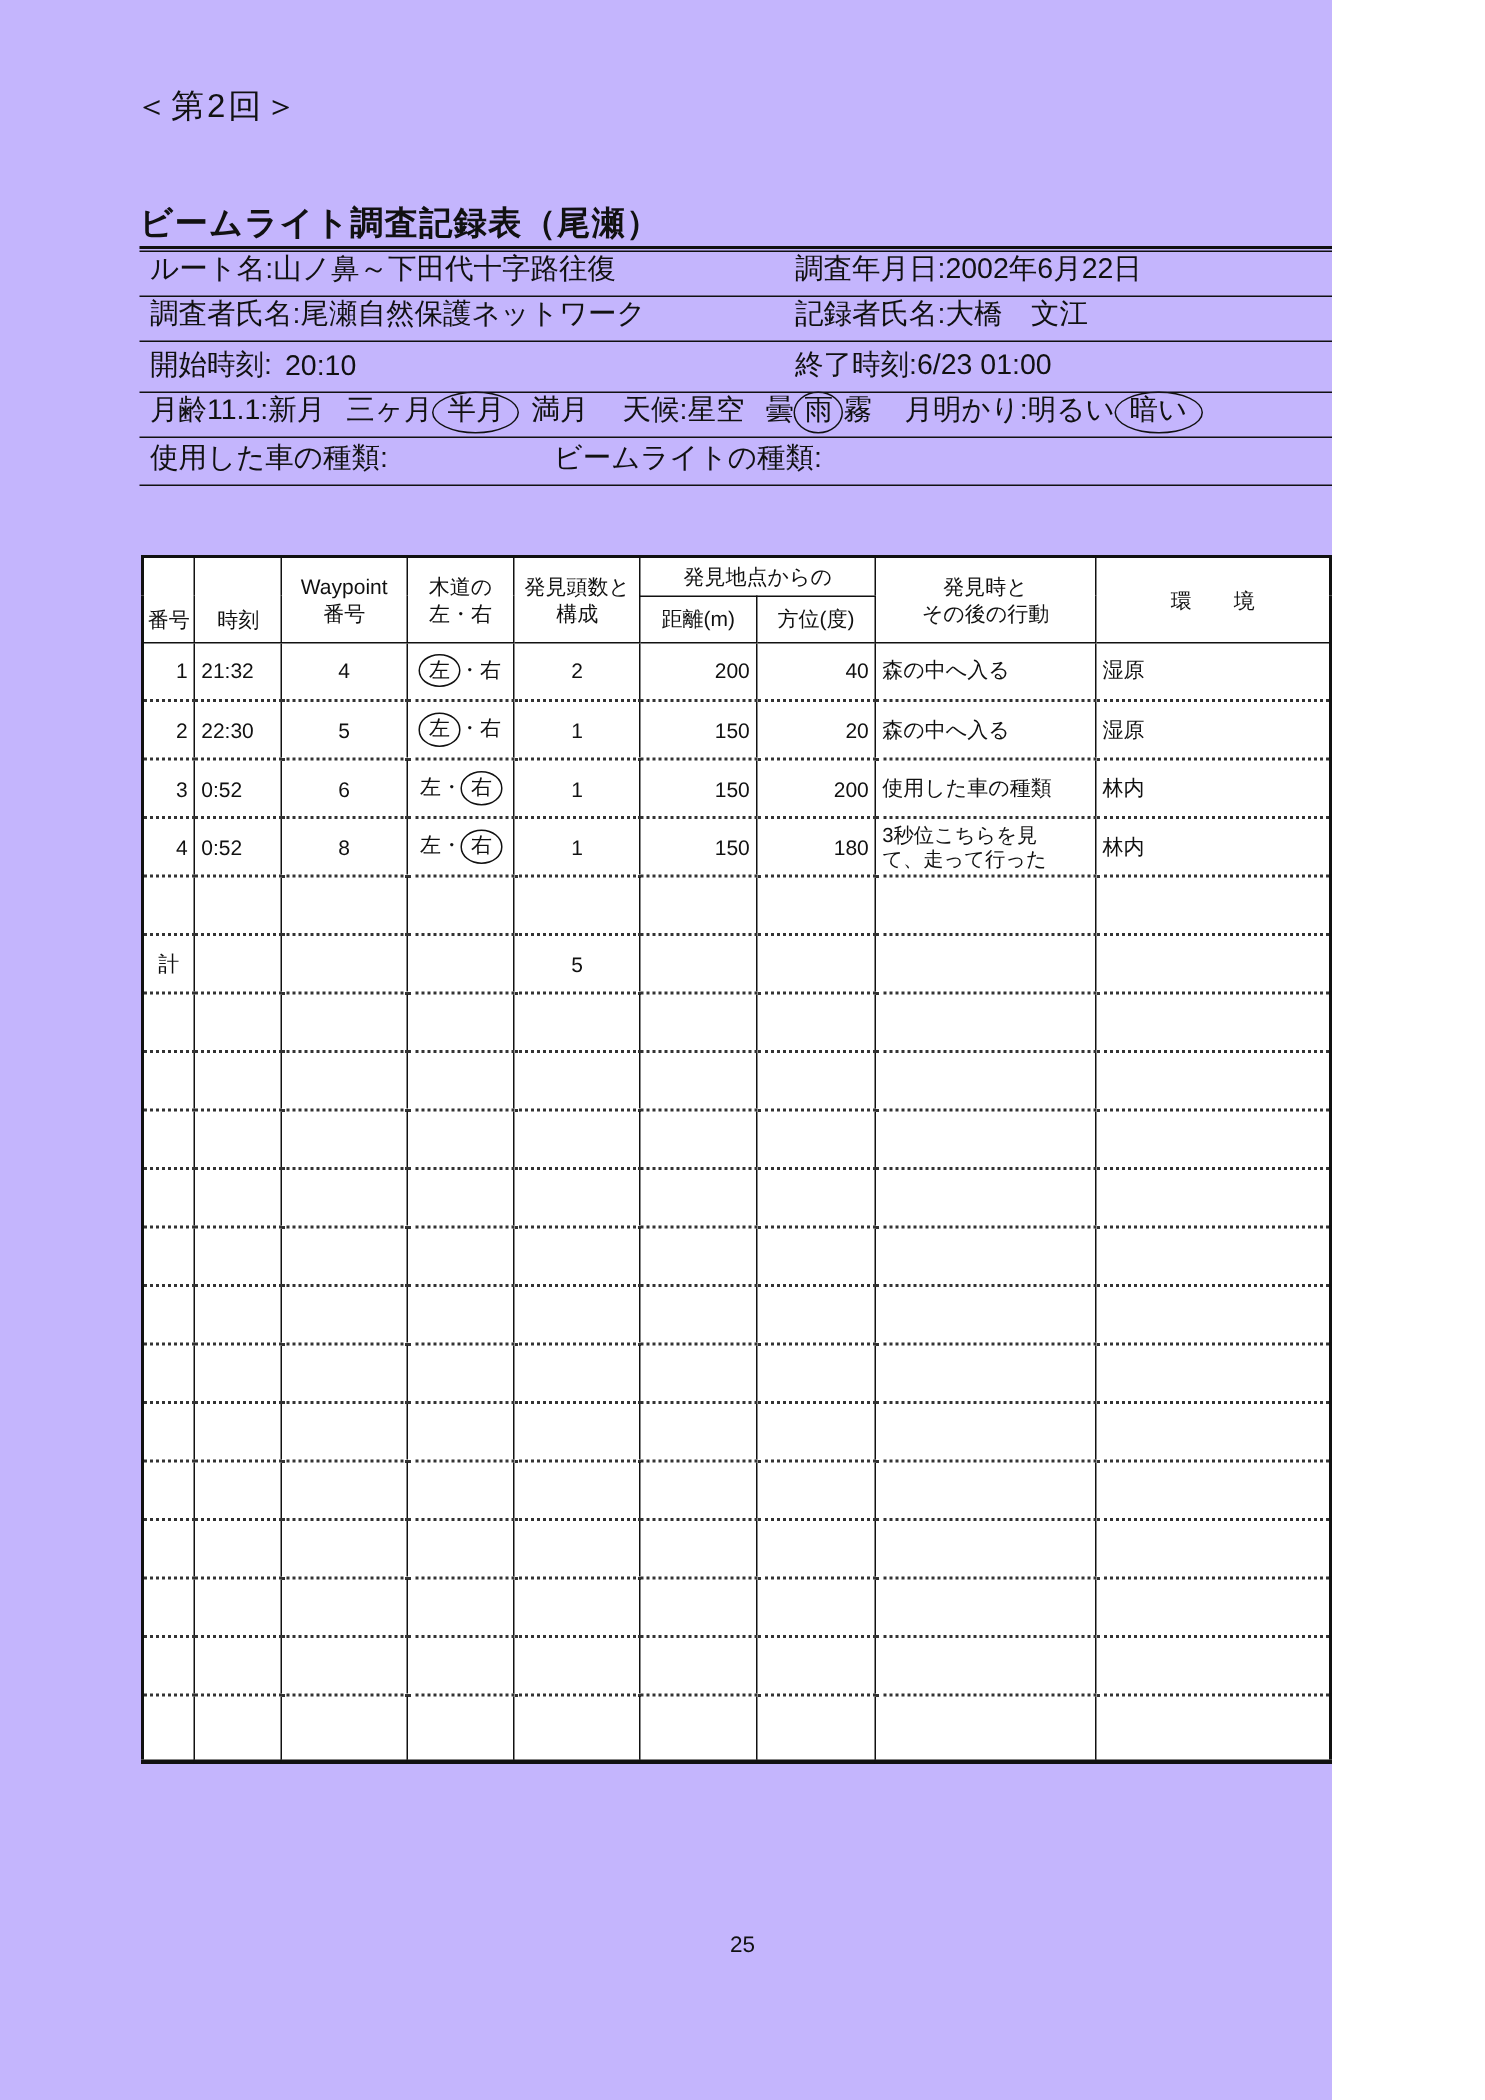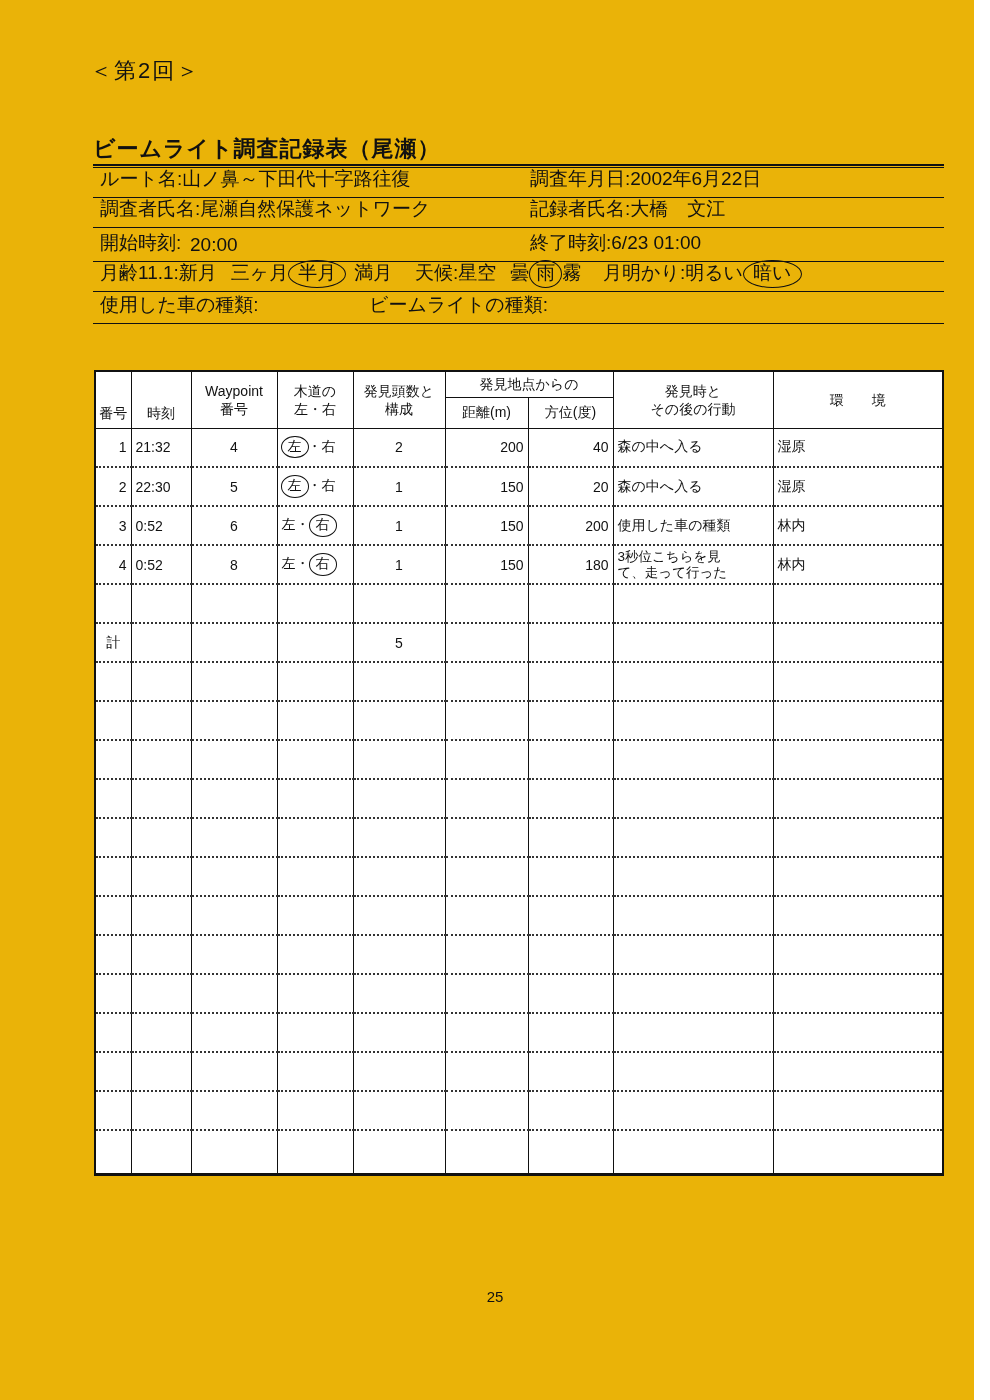--- a/index.html
+++ b/index.html
@@ -2,21 +2,21 @@
 <html><head>
 <meta charset="utf-8">
 <style>
   * { margin:0; padding:0; box-sizing:border-box; }
   html,body { background:#fff; }
   body {
     width:990px; height:1400px;
     font-family:"Liberation Sans","DejaVu Sans",sans-serif;
     color:#111;
   }
-  .page { position:relative; width:974px; height:1400px; background:#eab308; overflow:hidden; }
+  .page { position:relative; width:888px; height:1400px; background:#c4b5fd; overflow:hidden; }
 
   .round-label { position:absolute; left:90px; top:56px; font-size:22px; letter-spacing:2px; }
 
   .form { position:absolute; left:93px; top:137px; width:851px; }
   .form-title { font-size:22px; font-weight:bold; height:27px; line-height:24px; letter-spacing:1px; }
   .double-rule { height:4px; border-top:2.5px solid #111; border-bottom:1.5px solid #111; }
 
   .frow { position:relative; border-bottom:1.5px solid #111; font-size:19px; }
   .frow.h30 { height:30px; }
   .frow.h34 { height:34px; }
@@ -59,21 +59,21 @@
   .record-table thead tr.h2 th { height:31px; }
   .record-table thead th.vbottom { vertical-align:bottom; padding-bottom:5px; }
   .record-table tbody td {
     height:39px; border-bottom:2px dotted #333; vertical-align:middle;
     font-size:14px; padding:0 4px; overflow:visible;
   }
   .record-table tbody tr:last-child td { border-bottom:none; height:44px; }
   td.col-no        { text-align:right; font-size:15px; padding-right:3px; }
   td.col-time      { text-align:left; font-size:15px; padding-right:5px; }
   td.col-waypoint  { text-align:center; font-size:18px; }
-  td.col-boardwalk { text-align:left; font-size:14px; }
+  td.col-boardwalk { text-align:center; font-size:14px; }
   td.col-count     { text-align:center; font-size:15px; }
   td.col-distance, td.col-bearing { text-align:right; font-size:18px; padding-right:7px; }
   td.col-action    { text-align:left; padding-left:5px; }
   td.col-environment { text-align:left; padding-left:5px; }
   td .two-line { white-space:pre-line; line-height:16px; font-size:13.5px; }
   td.center { text-align:center; padding-right:0; }
   td .circle { padding:0 3px 1px; margin:-2px -1px; border-width:1.4px; }
 
   .page-number { position:absolute; left:0; top:1288px; width:990px; text-align:center; font-size:15px; }
 </style>
@@ -93,21 +93,21 @@
       <span class="seg l437"><span>調査年月日:</span><span>2002年6月22日</span></span>
     </div>
 
     <div class="frow h30">
       <span class="seg l7"><span>調査者氏名:</span><span>尾瀬自然保護ネットワーク</span></span>
       <span class="seg l437"><span>記録者氏名:</span><span>大橋　文江</span></span>
     </div>
 
     <div class="frow h34">
       <span class="seg l7">開始時刻:</span>
-      <span class="seg l97">20:00</span>
+      <span class="seg l97">20:10</span>
       <span class="seg l437"><span>終了時刻:</span><span>6/23  01:00</span></span>
     </div>
 
     <div class="frow h30">
       <span class="seg l7"><span>月齢11.1:</span><span class="opt">新月</span><span class="opt ml14">三ヶ月</span><span class="opt circle ml6">半月</span><span class="opt ml8">満月</span></span>
       <span class="seg l322"><span>天候:</span><span class="opt">星空</span><span class="opt ml14">曇</span><span class="opt circle one ml6">雨</span><span class="opt">霧</span></span>
       <span class="seg l510"><span>月明かり:</span><span class="opt">明るい</span><span class="opt circle ml28">暗い</span></span>
     </div>
 
 

